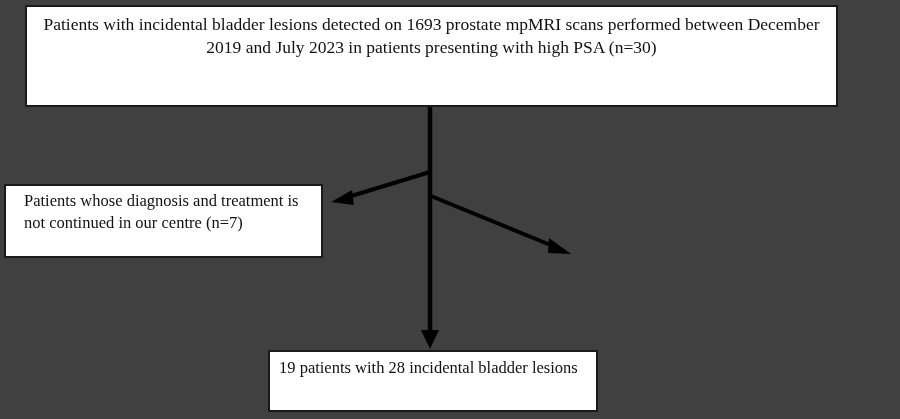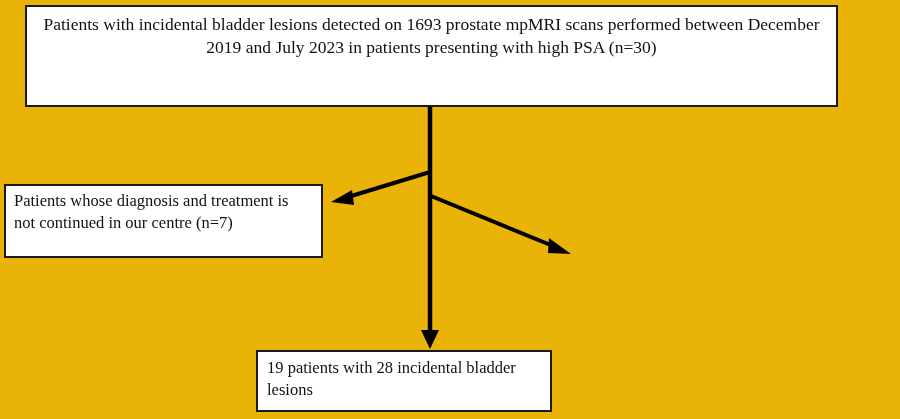--- a/index.html
+++ b/index.html
@@ -5,21 +5,21 @@
 <style>
   html, body {
     margin: 0;
     padding: 0;
     background: #ffffff;
   }
   #flowchart {
     position: relative;
     width: 900px;
     height: 419px;
-    background: #eab308;
+    background: #404040;
     overflow: hidden;
     font-family: "Liberation Serif", "DejaVu Serif", serif;
     color: #000000;
   }
   .node {
     position: absolute;
     box-sizing: border-box;
     background: #ffffff;
     border: 2px solid #1a1a1a;
     display: flex;
@@ -47,21 +47,21 @@
     font-size: 17.5px;
     line-height: 1.32;
   }
 
   
   #node-left {
     left: 4px;
     top: 184px;
     width: 319px;
     height: 74px;
-    padding: 4px 8px;
+    padding: 4px 18px;
     align-items: flex-start;
   }
   #node-left .node-text {
     text-align: left;
     font-size: 16.5px;
     line-height: 1.33;
   }
 
   
   #node-right {
@@ -73,23 +73,23 @@
     align-items: flex-start;
   }
   #node-right .node-text {
     text-align: left;
     font-size: 16.5px;
     line-height: 1.33;
   }
 
   
   #node-bottom {
-    left: 256px;
+    left: 268px;
     top: 350px;
-    width: 296px;
+    width: 330px;
     height: 62px;
     padding: 5px 9px;
     align-items: flex-start;
   }
   #node-bottom .node-text {
     text-align: left;
     font-size: 16.5px;
     line-height: 1.35;
   }
 

